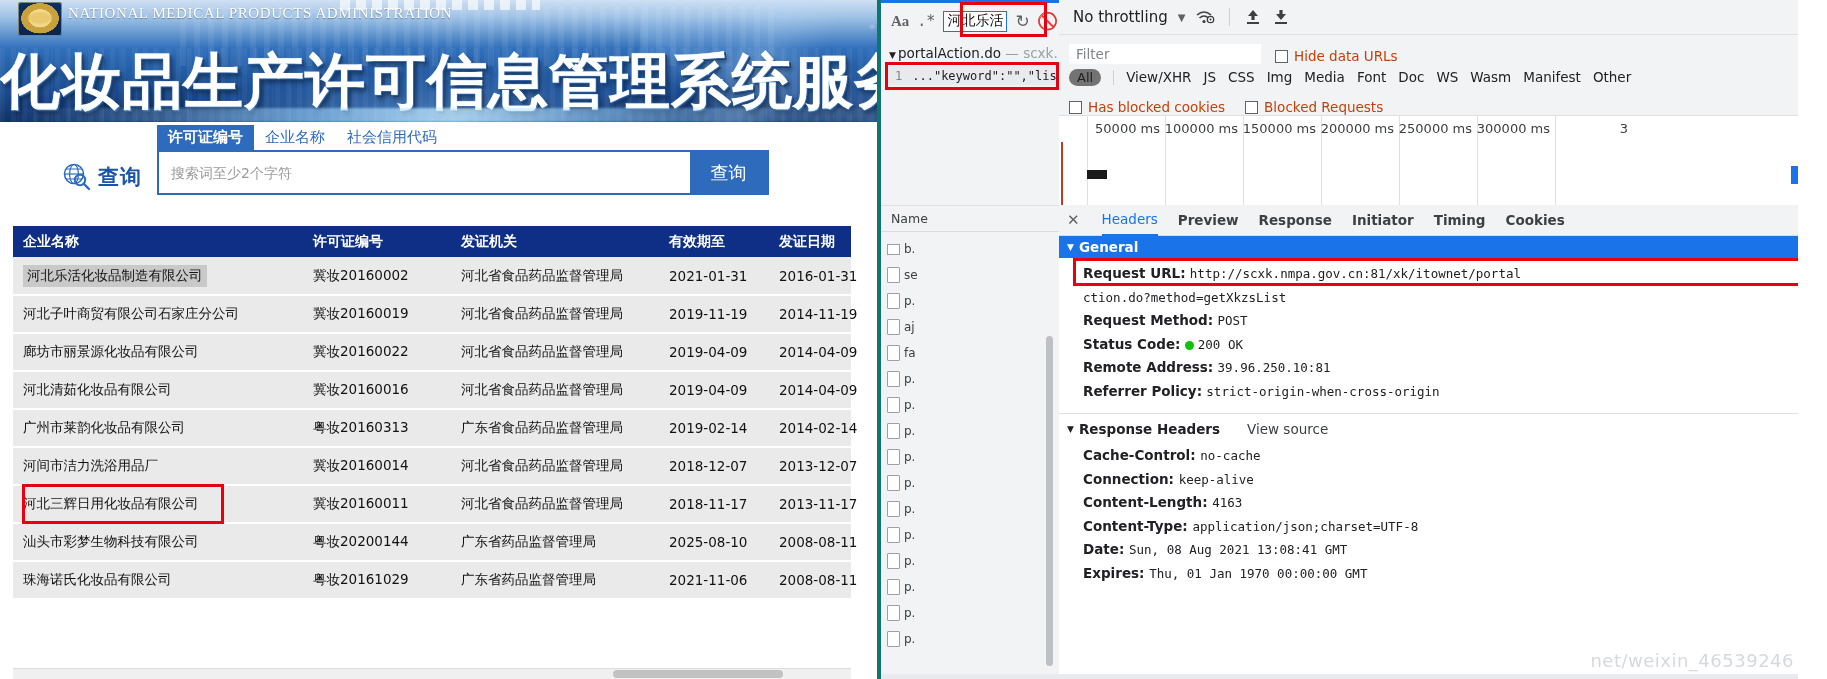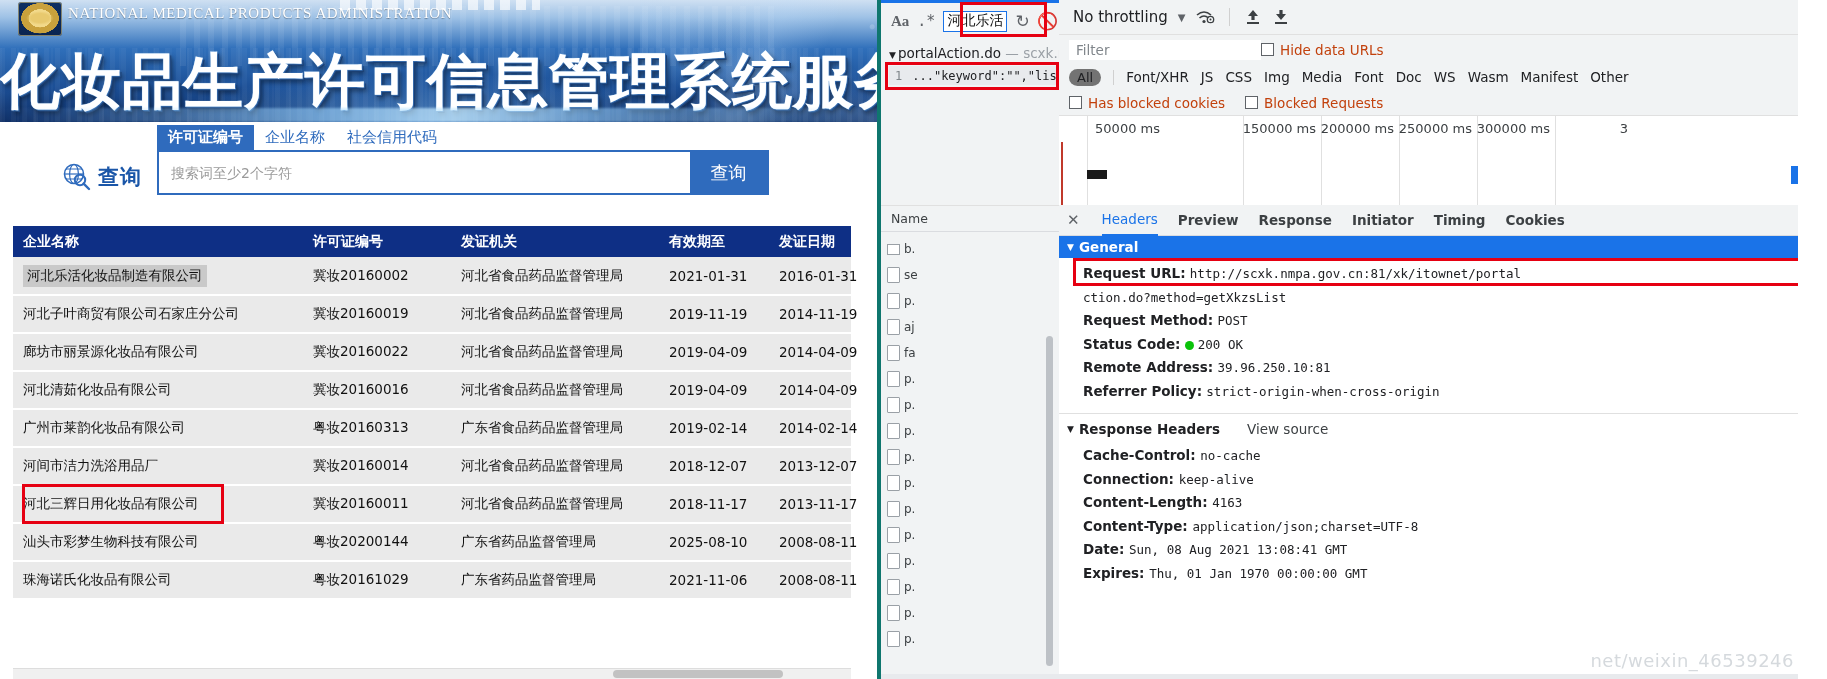--- a/index.html
+++ b/index.html
@@ -235,42 +235,42 @@
     position: absolute; left: 0; top: 0; width: 739px; height: 35px;
     background: #f1f3f4; border-bottom: 1px solid #e0e0e0;
     display: flex; align-items: center; gap: 10px; padding-left: 14px;
   }
   .tbar1 .thr { font-size: 15px; color: #202124; }
   .tbar1 .tri { font-size: 10px; color: #5f6368; }
   .tbar1 .sep { width: 1px; height: 18px; background: #d0d0d0; margin: 0 4px; }
   .tbar1 svg { display: block; }
   .tbar2 {
     position: absolute; left: 0; top: 35px; width: 739px; height: 29px;
-    background: #f1f3f4; display: flex; align-items: center; padding-left: 10px; 
+    background: #f1f3f4; display: flex; align-items: flex-end; padding-left: 10px; gap: 14px;
   }
   .filterInput {
     width: 192px; height: 20px; background: #fff; border: 1px solid #fff;
     font-size: 13.5px; color: #80868b; padding: 0 6px; display: flex; align-items: center;
   }
   .chk { display: inline-flex; align-items: center; gap: 6px; font-size: 13.5px; color: #c2410c; }
   .chk .bx { width: 13px; height: 13px; border: 1px solid #5f6368; background: #fff; }
   .tbar3 {
     position: absolute; left: 0; top: 64px; width: 739px; height: 26px;
     background: #f1f3f4; display: flex; align-items: center; padding-left: 10px; gap: 12px;
     font-size: 13.5px; color: #202124; overflow: hidden;
   }
   .pill-all {
     background: #737373; color: #202124; border-radius: 9px; padding: 1px 8px;
     font-size: 13px;
   }
   .tbar3 .vsep { width: 1px; height: 15px; background: #d0d0d0; }
   .tbar3 .ftype { cursor: pointer; white-space: nowrap; }
   .tbar4 {
     position: absolute; left: 0; top: 90px; width: 739px; height: 25px;
-    background: #f1f3f4; display: flex; align-items: center; padding-left: 10px; gap: 20px;
+    background: #f1f3f4; display: flex; align-items: flex-end; padding-left: 10px; gap: 20px;
   }
 
   .overviewbar {
     position: absolute; left: 0; top: 115px; width: 739px; height: 90px;
     background: #fff; border-top: 1px solid #e0e0e0;
   }
   .ov-ticks { position: absolute; left: 0; top: 0; width: 739px; height: 26px; }
   .ov-tick {
     position: absolute; top: 0; height: 90px; border-left: 1px solid #e0e0e0;
   }
@@ -598,21 +598,21 @@
         <span class="filterInput">Filter</span>
         <span class="chk">
           <span class="bx"></span>
           <span>Hide data URLs</span>
         </span>
       </div>
 
       <div class="tbar3" id="typeRow">
           <span class="pill-all">All</span>
           <span class="vsep"></span>
-          <span class="ftype">Font/XHR</span>
+          <span class="ftype">View/XHR</span>
           <span class="ftype">JS</span>
           <span class="ftype">CSS</span>
           <span class="ftype">Img</span>
           <span class="ftype">Media</span>
           <span class="ftype">Font</span>
           <span class="ftype">Doc</span>
           <span class="ftype">WS</span>
           <span class="ftype">Wasm</span>
           <span class="ftype">Manifest</span>
           <span class="ftype">Other</span>
@@ -626,20 +626,23 @@
         <span class="chk">
           <span class="bx"></span>
           <span>Blocked Requests</span>
         </span>
       </div>
 
       <div class="overviewbar">
         <div class="ov-ticks" id="ovTicks">
             <div class="ov-tick" style="left: 28px; width: 78px;">
               <span>50000 ms</span>
+            </div>
+            <div class="ov-tick" style="left: 106px; width: 78px;">
+              <span>100000 ms</span>
             </div>
             <div class="ov-tick" style="left: 184px; width: 78px;">
               <span>150000 ms</span>
             </div>
             <div class="ov-tick" style="left: 262px; width: 78px;">
               <span>200000 ms</span>
             </div>
             <div class="ov-tick" style="left: 340px; width: 78px;">
               <span>250000 ms</span>
             </div>

